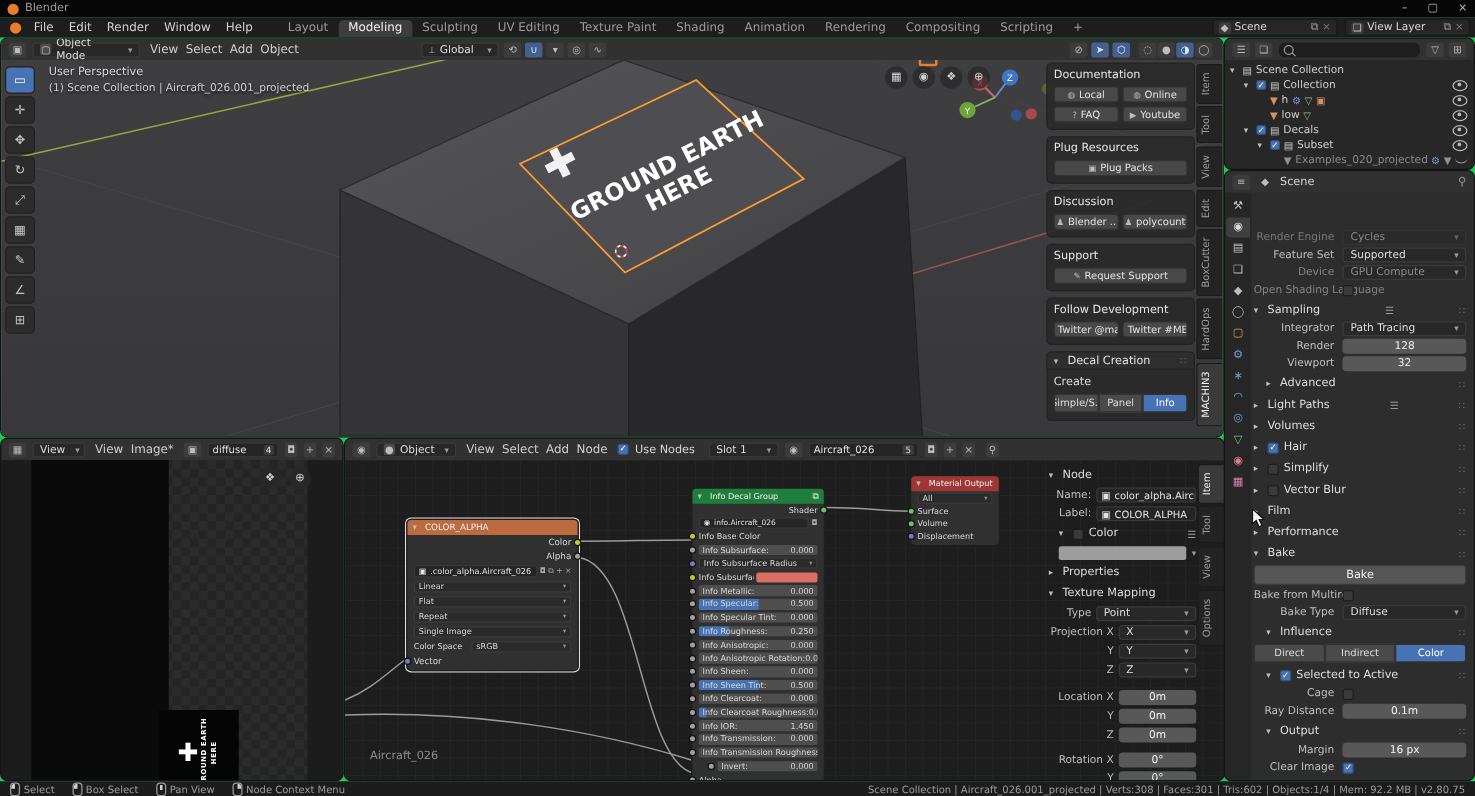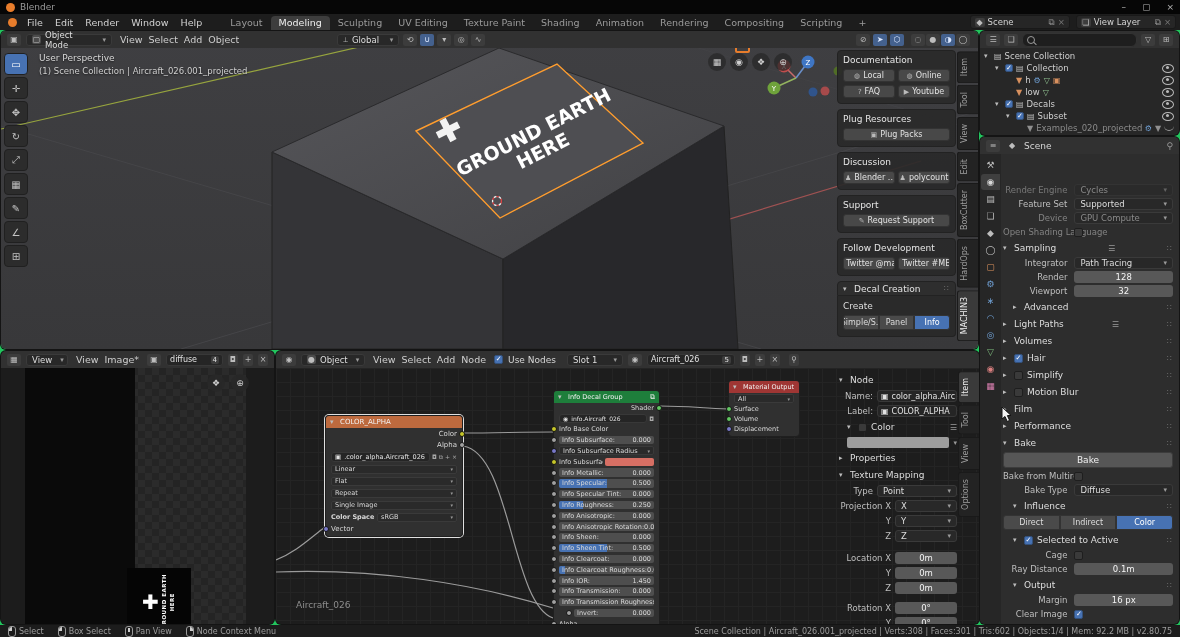--- a/index.html
+++ b/index.html
@@ -552,21 +552,21 @@
         </div>
         <div class="psec">
           <span class="caret">▸</span>
           <span class="cb"></span>
           <span>Simplify</span>
           <span class="dots">∷</span>
         </div>
         <div class="psec">
           <span class="caret">▸</span>
           <span class="cb"></span>
-          <span>Motion Blur</span>
+          <span>Vector Blur</span>
           <span class="dots">∷</span>
         </div>
         <div class="psec">
           <span class="caret">▸</span>
           <span>Film</span>
           <span class="dots">∷</span>
         </div>
         <div class="psec">
           <span class="caret">▸</span>
           <span>Performance</span>
@@ -752,21 +752,21 @@
           <div class="nrow" style="height: 12px;">
             <span class="ndd">Flat</span>
           </div>
           <div class="nrow" style="height: 12px;">
             <span class="ndd">Repeat</span>
           </div>
           <div class="nrow" style="height: 12px;">
             <span class="ndd">Single Image</span>
           </div>
           <div class="nrow" style="height: 12px;">
-            <span style="width: 46px; font-weight: bold;">Color Space</span>
+            <span style="width: 46px;">Color Space</span>
             <span class="ndd">sRGB</span>
           </div>
           <div class="nrow" style="height: 11px; font-size: 7px;">
             <span class="sock l" style="background: rgb(120, 120, 200);"></span>
             <span>Vector</span>
           </div>
         </div>
       <div class="node" id="node-info" style="left:277px;top:22px;width:107px;height:246px;">
           <div class="nhdr" style="background: rgb(30, 126, 59);">
             <span class="caret">▾</span>

